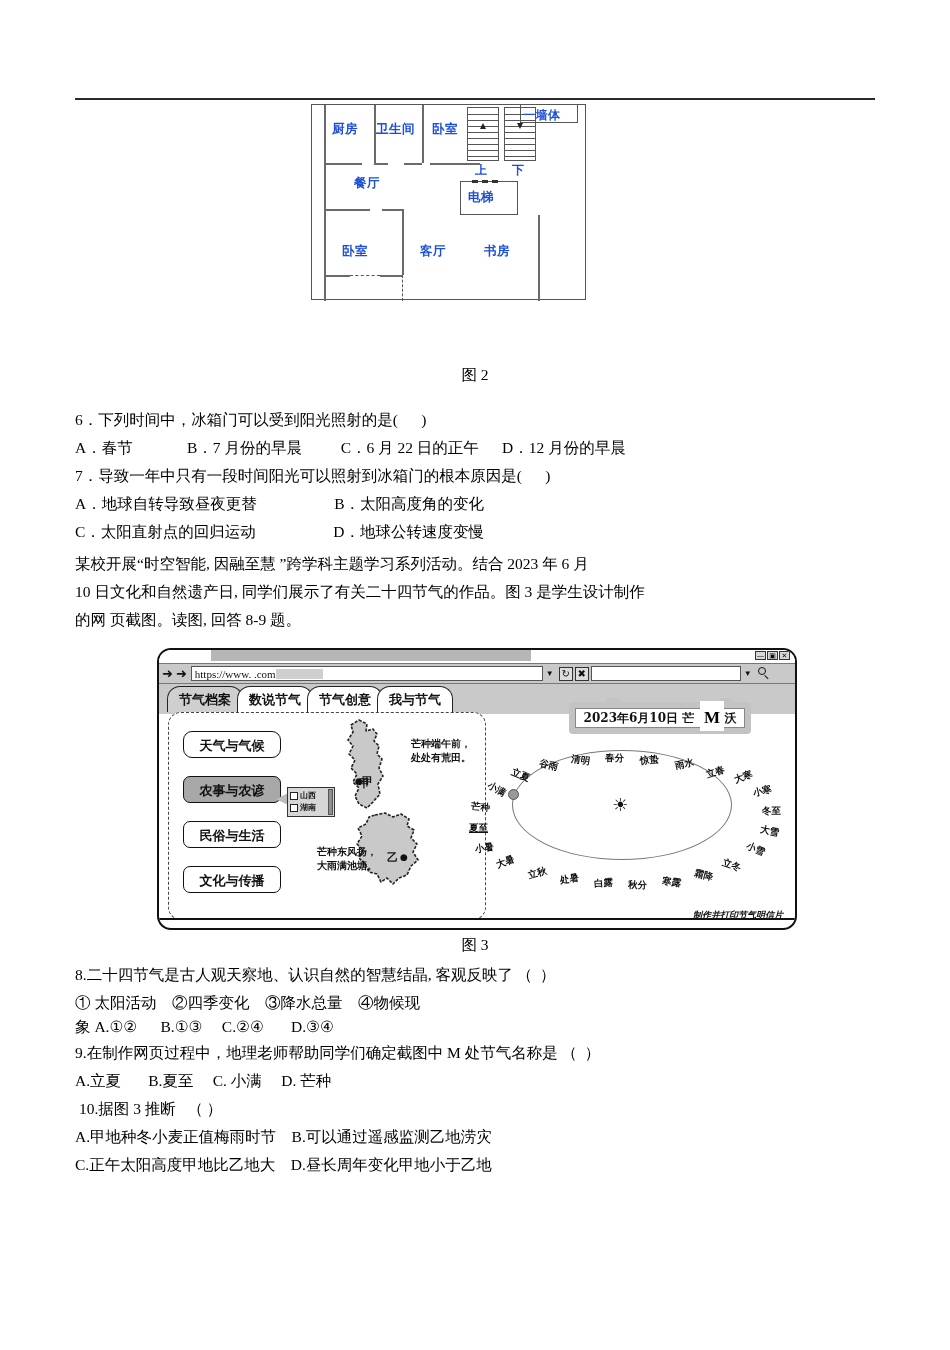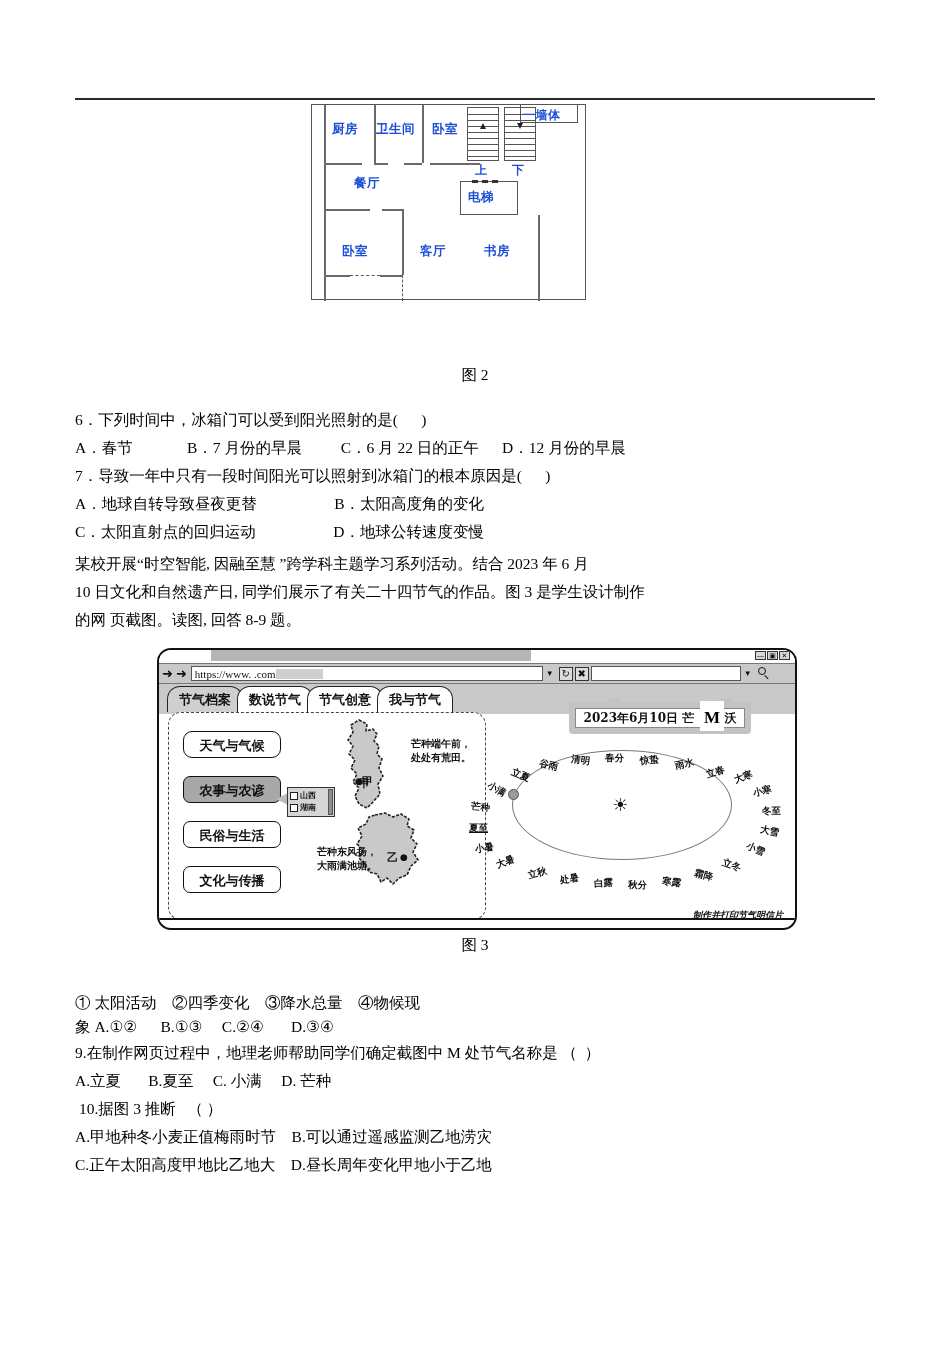--- a/index.html
+++ b/index.html
@@ -656,20 +656,21 @@
     <span class="term" style="left:603px; top:155px;">冬至</span>
     <span class="term" style="left:594px; top:135px; transform:rotate(-14deg);">小寒</span>
     <span class="term" style="left:575px; top:121px; transform:rotate(-20deg);">大寒</span>
 
     <div class="footnote">制作并打印节气明信片</div>
     <div class="br-bottomline"></div>
   </div>
 
   <div class="fig-cap" style="top:935px;">图 3</div>
 
+  <div class="tline" style="left:75px; top:965px;">8.二十四节气是古人观天察地、认识自然的智慧结晶, 客观反映了 （  ）</div>
   <div class="tline" style="left:75px; top:1017px;">象 A.①②      B.①③     C.②④       D.③④</div>
   <div class="tline" style="left:75px; top:993px;">① 太阳活动    ②四季变化    ③降水总量    ④物候现</div>
   <div class="tline" style="left:75px; top:1043px;">9.在制作网页过程中，地理老师帮助同学们确定截图中 M 处节气名称是 （  ）</div>
   <div class="tline" style="left:75px; top:1071px;">A.立夏       B.夏至     C. 小满     D. 芒种</div>
   <div class="tline" style="left:75px; top:1099px;"> 10.据图 3 推断   （ ）</div>
   <div class="tline" style="left:75px; top:1127px;">A.甲地种冬小麦正值梅雨时节    B.可以通过遥感监测乙地涝灾</div>
   <div class="tline" style="left:75px; top:1155px;">C.正午太阳高度甲地比乙地大    D.昼长周年变化甲地小于乙地</div>
 
 </div>
 

